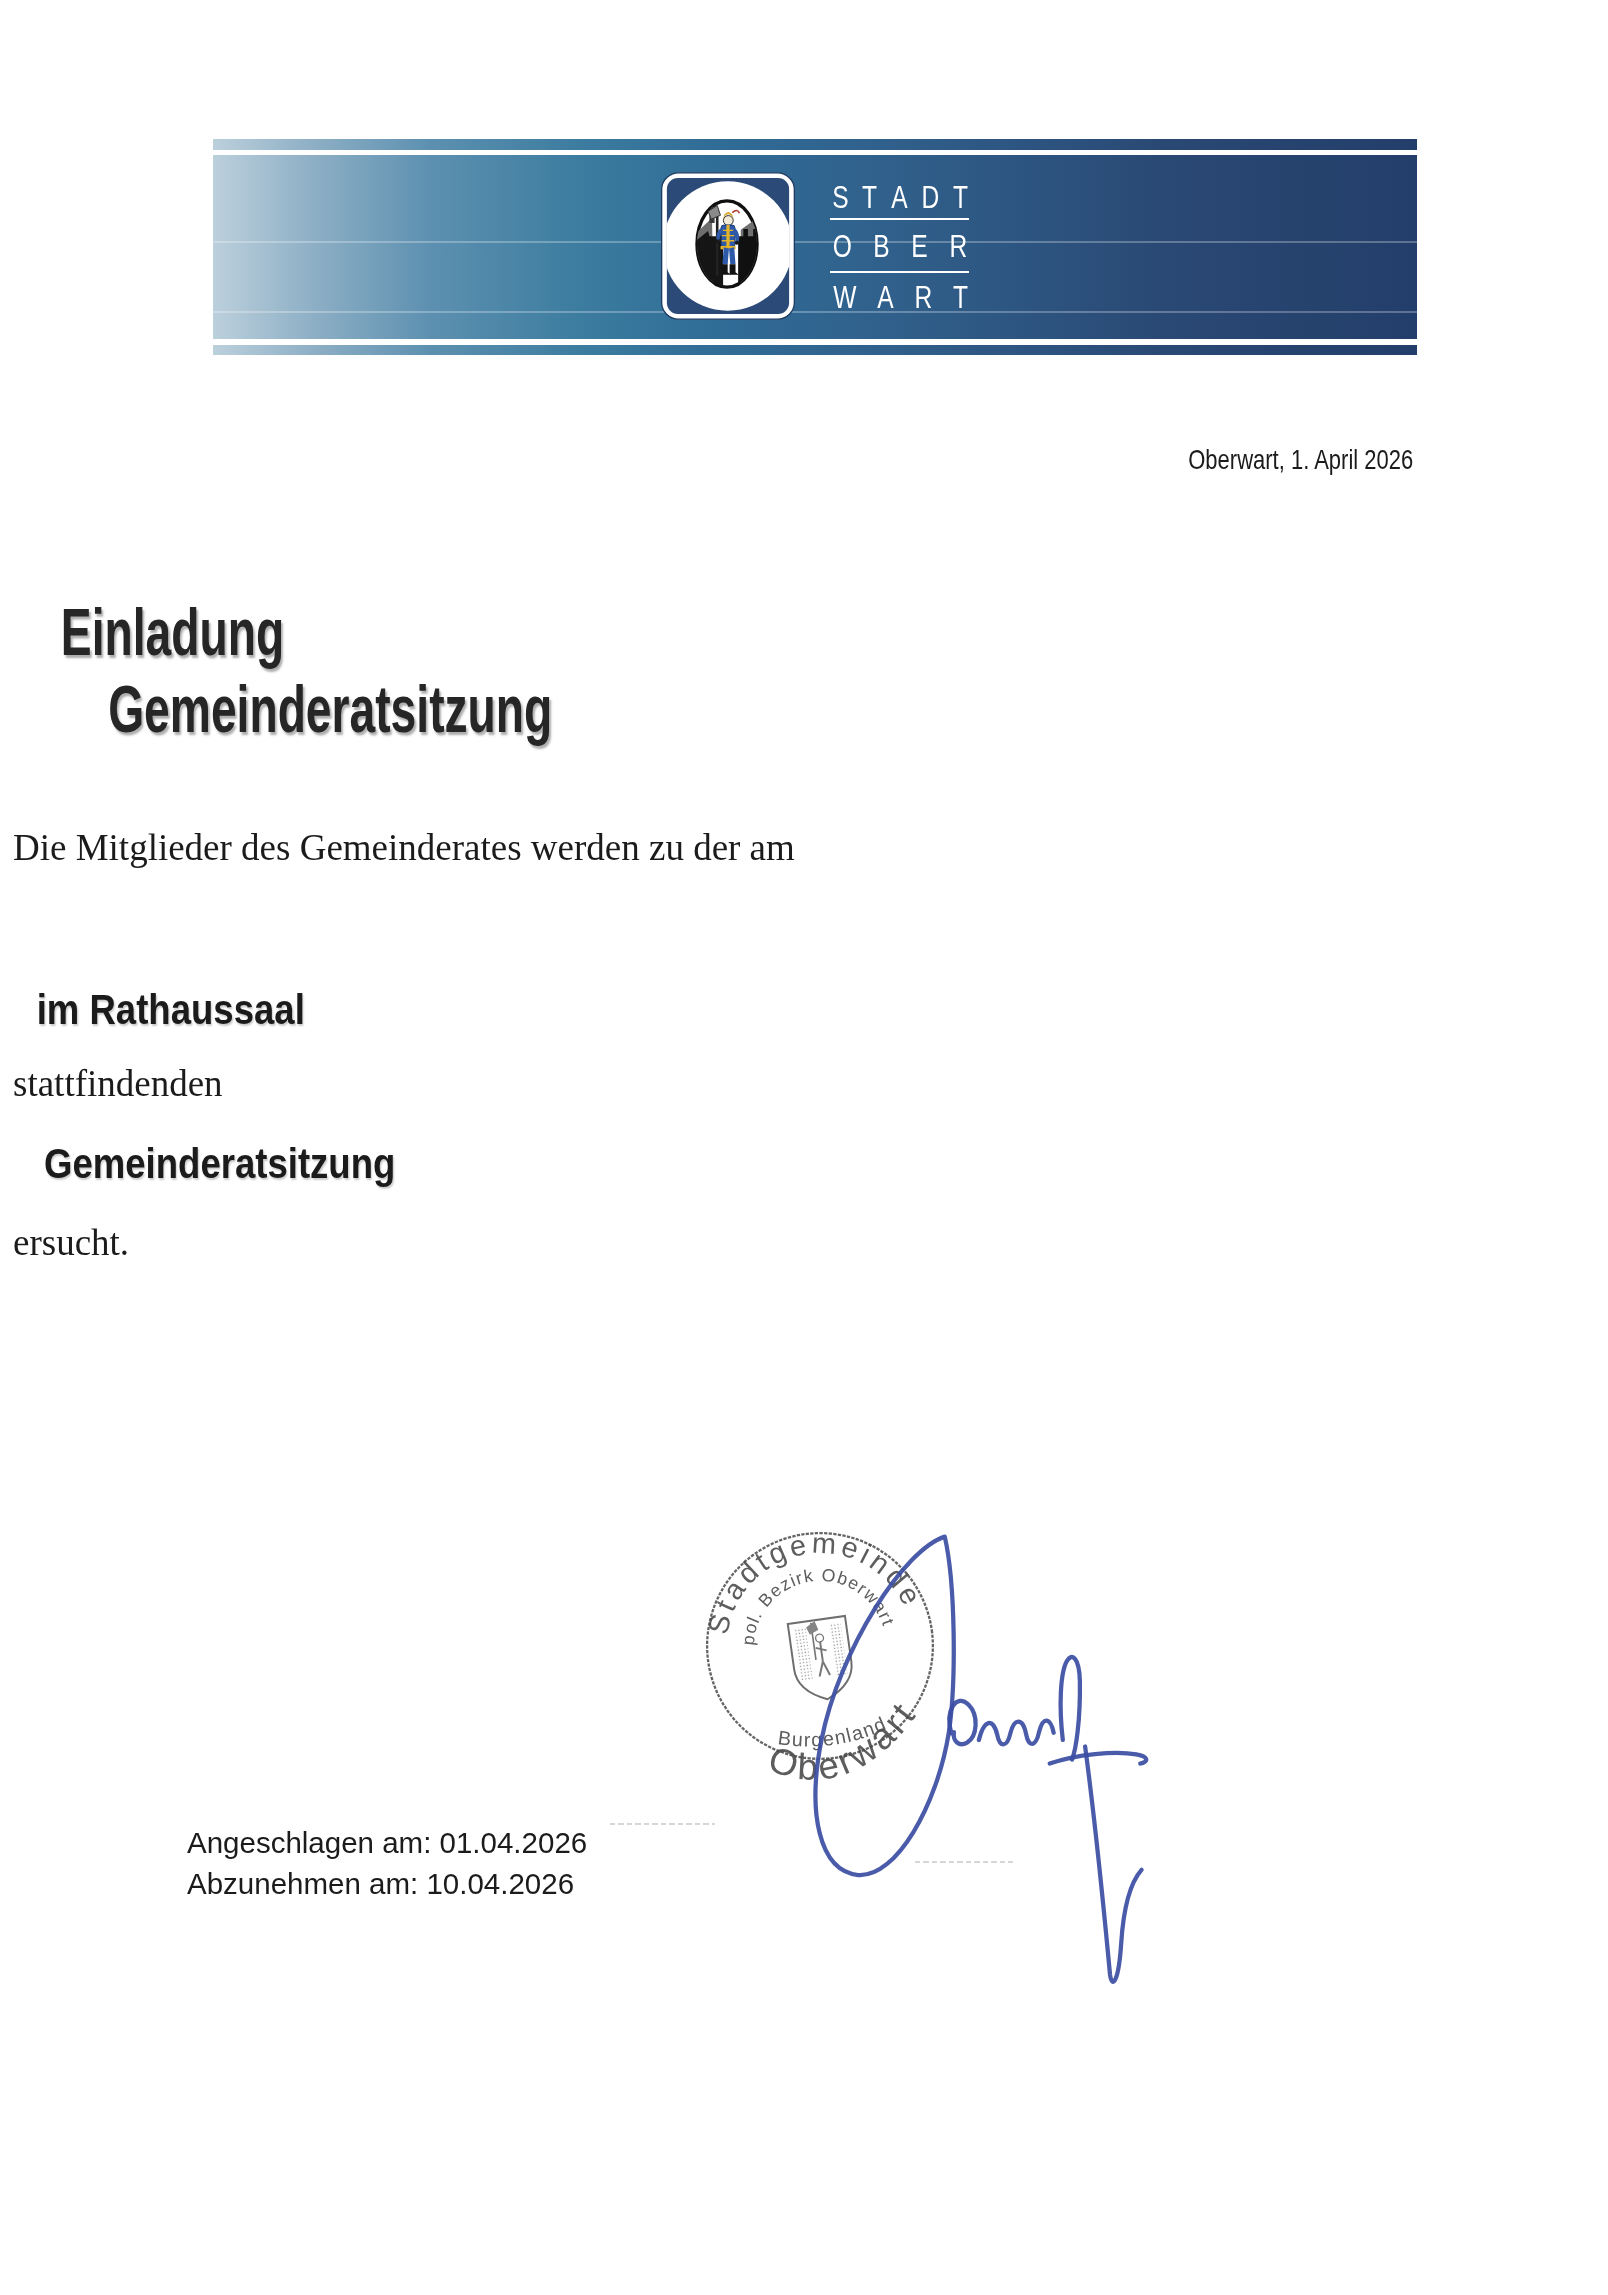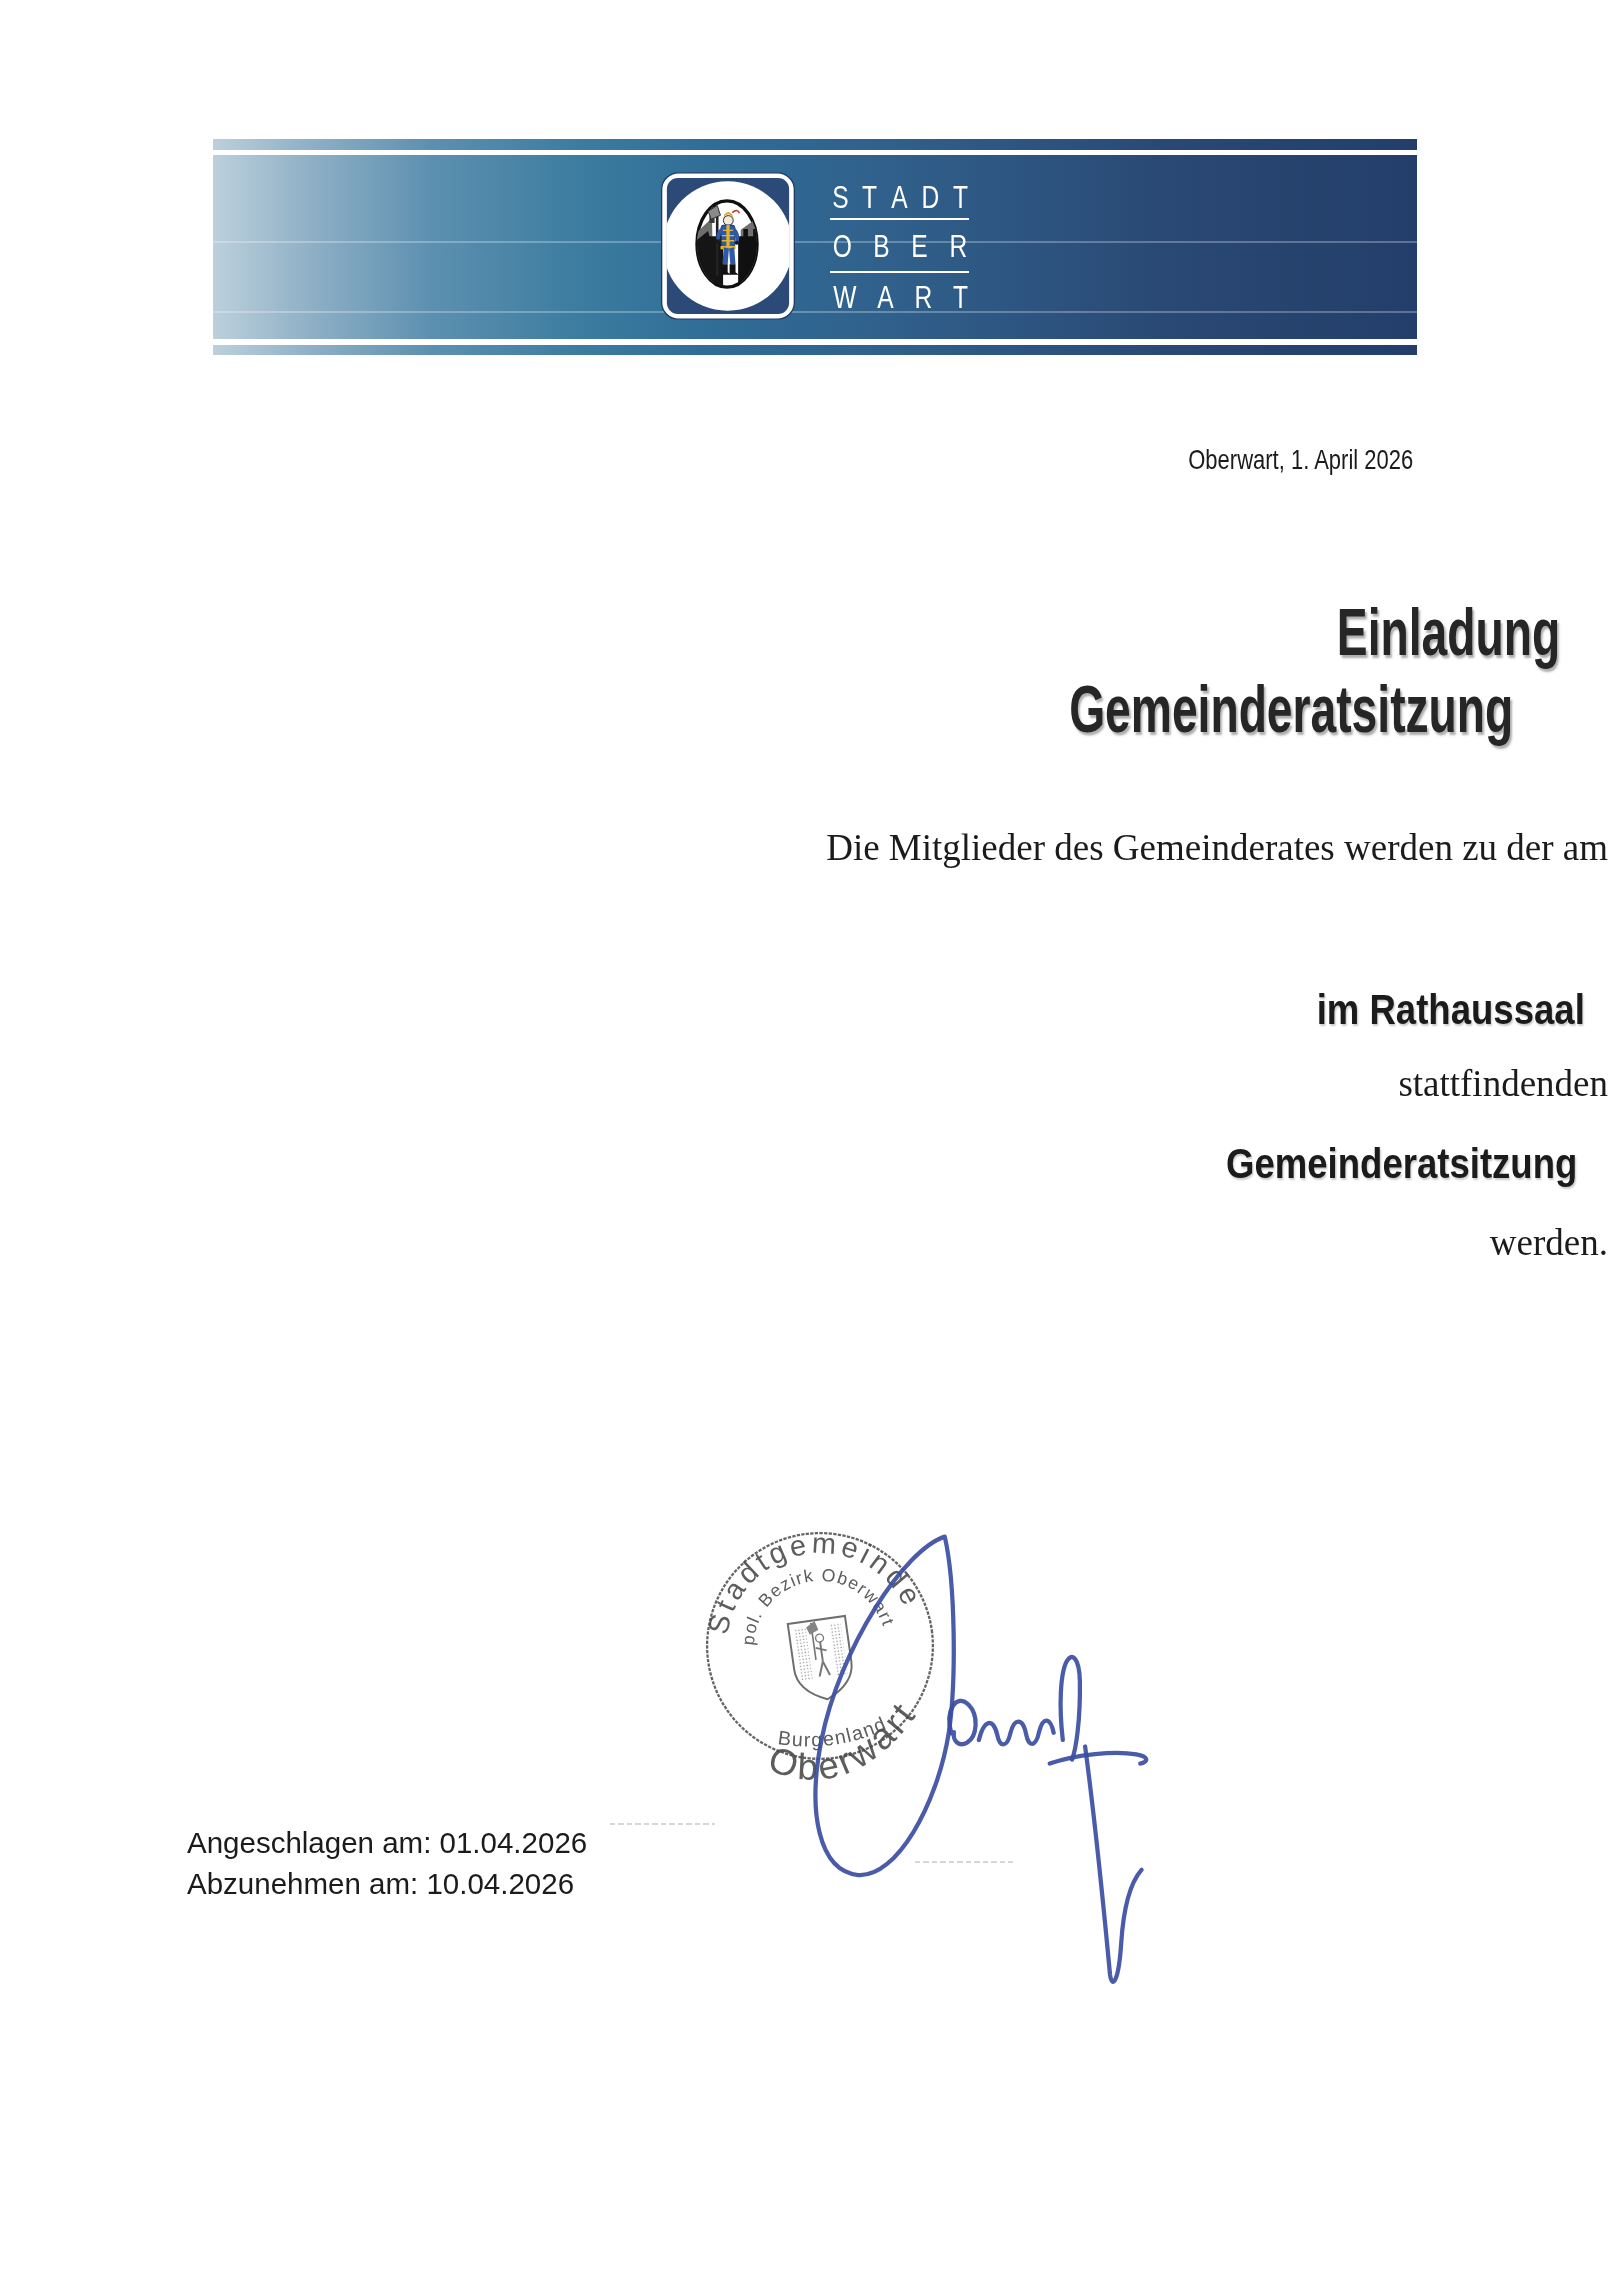--- a/index.html
+++ b/index.html
@@ -22,21 +22,21 @@
           height:26px;font-size:31.5px;line-height:26px;color:#fff;font-weight:400;}
   .wm-row span{display:inline-block;transform:scaleX(.78);}
   .r1{top:0;} .r2{top:49px;} .r3{top:100px;}
   .wm-rule{position:absolute;left:0;right:1.3px;height:2px;background:#fff;}
   .ru1{top:34px;} .ru2{top:87px;}
 
   
   .date-line{position:absolute;top:443px;right:195px;font-size:27.5px;line-height:34px;}
   .sqz-r{display:inline-block;transform:scaleX(.8);transform-origin:100% 50%;}
 
-  .cl{position:absolute;left:13px;width:1595px;text-align:right;}
+  .cl{position:absolute;left:13px;width:1595px;text-align:left;}
   .reg{font-size:37px;line-height:37px;font-family:Liberation Serif, serif;}
   .bold{font-weight:700;font-size:43px;line-height:39px;}
   .dt{font-size:34px;line-height:41px;}
   .title-line{font-weight:700;font-size:66px;line-height:77px;}
   .t1{top:594px;} .t2{top:671px;}
   .sqz-title{display:inline-block;transform:scaleX(.70);}
   .sqz-b{display:inline-block;transform:scaleX(.85);}
   .shadow-strong{text-shadow:2.6px 3.3px 2.6px rgba(105,105,105,.55);color:#262626;}
   .shadow-soft{text-shadow:1.3px 2px 2px rgba(125,125,125,.4);}
 
@@ -148,21 +148,21 @@
   <div class="cl bold" style="top:990px">
     <span class="sqz-b shadow-soft">im Rathaussaal</span>
   </div>
   <div class="cl reg" style="top:1065px">
     <span>stattfindenden</span>
   </div>
   <div class="cl bold" style="top:1144px">
     <span class="sqz-b shadow-soft">Gemeinderatsitzung</span>
   </div>
   <div class="cl reg" style="top:1224px">
-    <span>werden.</span>
+    <span>ersucht.</span>
   </div>
 
   <svg class="stamp" viewBox="0 0 460 480">
     <defs>
       <path id="tpTop" d="M 92,229 A 142,142 0 1 1 368,229"></path>
       <path id="tpInner" d="M 133,225 A 101,101 0 1 1 327,225"></path>
       <path id="tpBurg" d="M 140,332 Q 230,362 320,332"></path>
       <path id="tpOber" d="M 104,356 Q 240,460 380,300"></path>
       <pattern id="stip" width="5" height="5" patternUnits="userSpaceOnUse">
         <circle cx="1.6" cy="1.6" r="1.1" fill="#787878"></circle>

